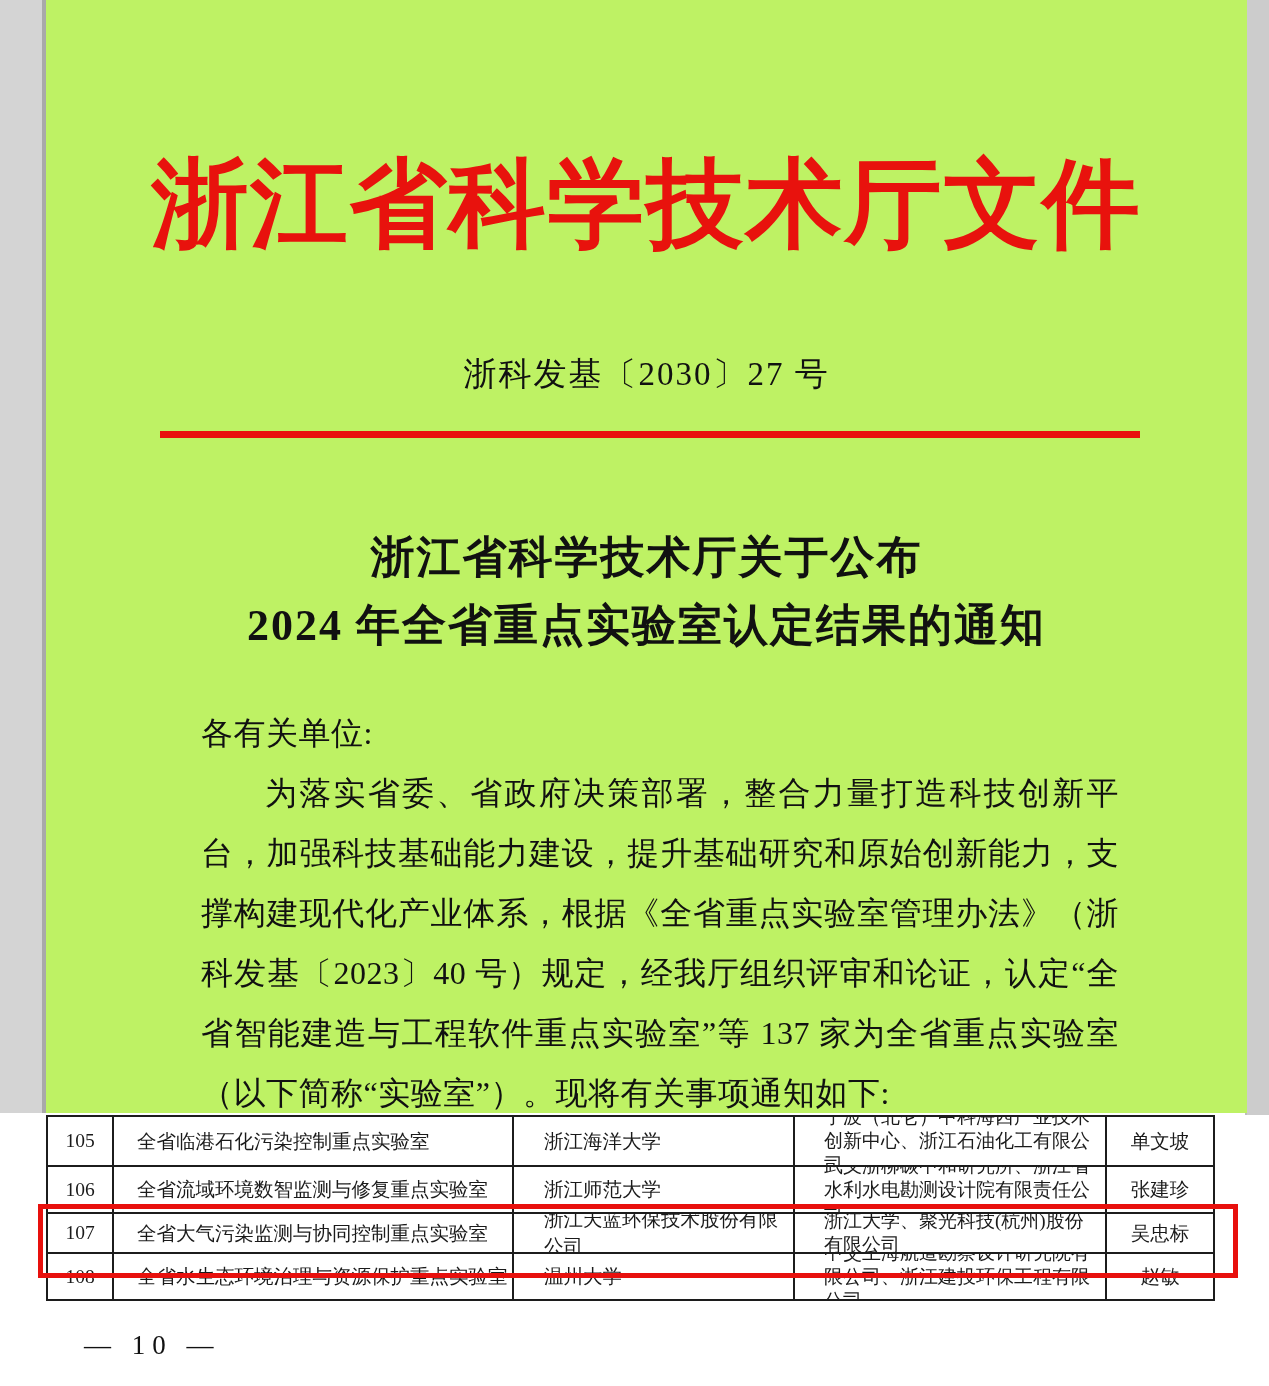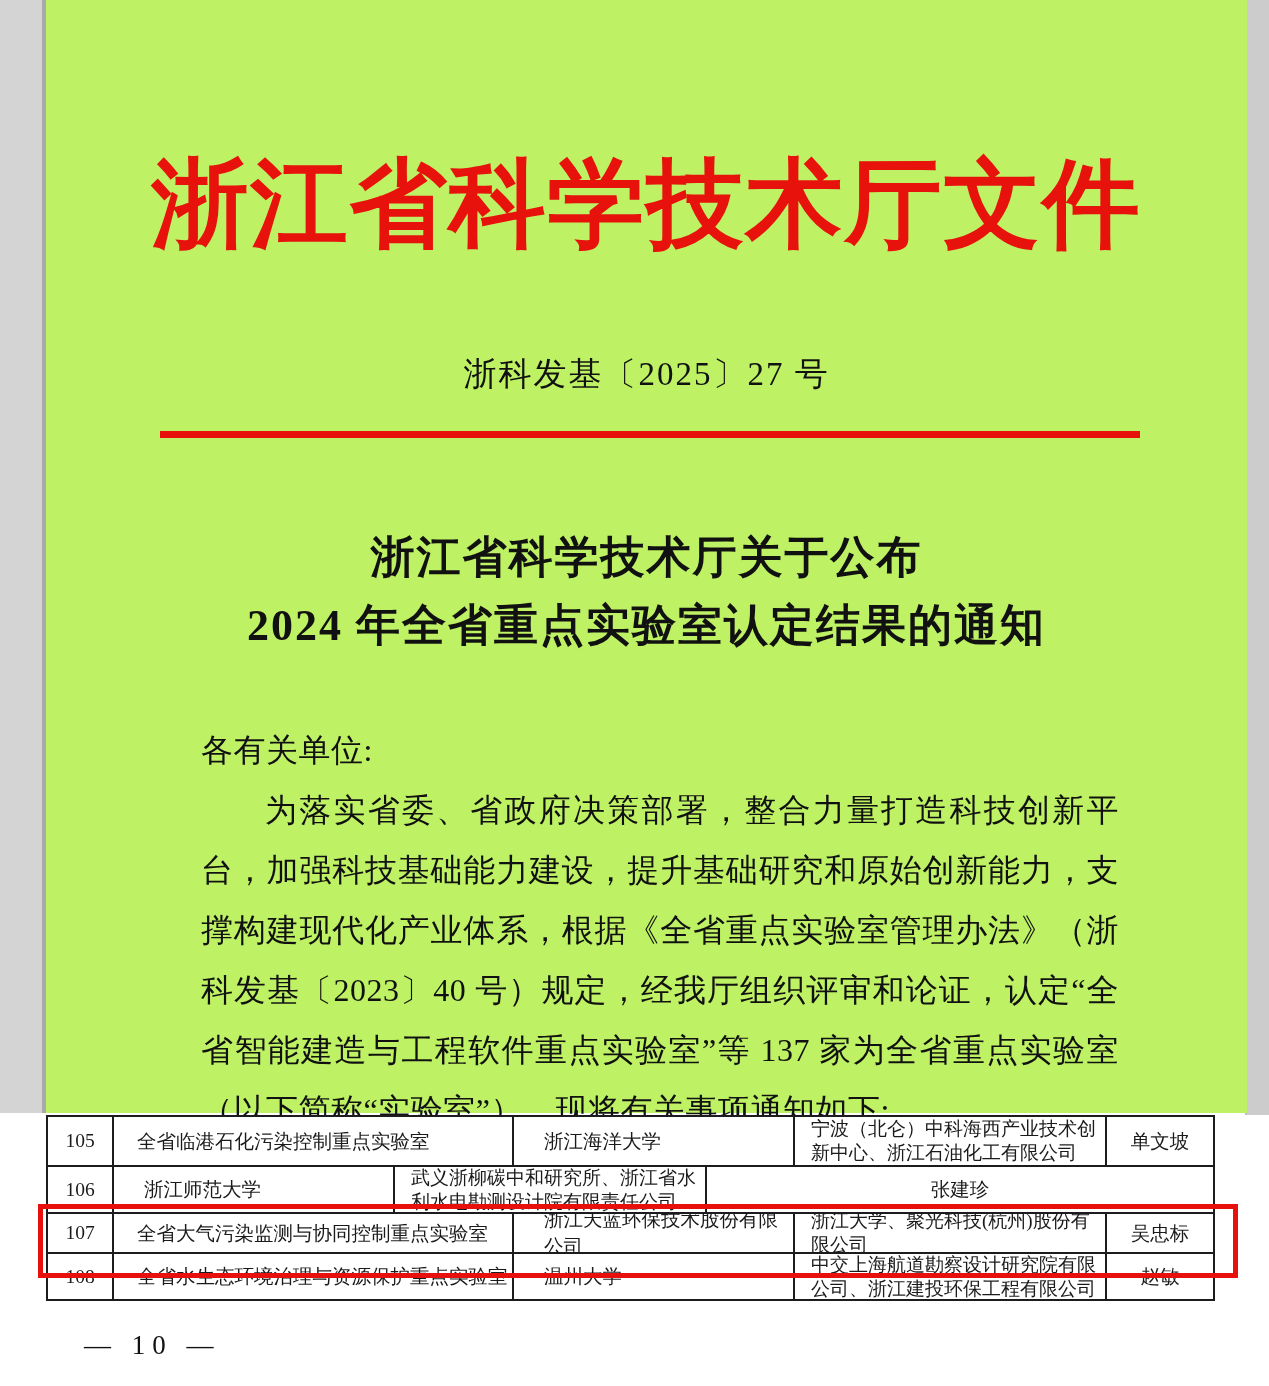--- a/index.html
+++ b/index.html
@@ -45,21 +45,21 @@
     position: absolute; left: 114px; top: 431px; width: 980px; height: 7px;
     background: #e8120d;
   }
   .notice-title {
     position: absolute; left: 0; top: 524px; width: 100%;
     text-align: center;
     font-size: 44px; font-weight: bold; line-height: 68px;
     letter-spacing: 2px; color: #111;
   }
   .doc-body {
-    position: absolute; left: 155px; top: 720px; width: 918px;
+    position: absolute; left: 155px; top: 703px; width: 918px;
     font-size: 32px; line-height: 60px; letter-spacing: 0.5px;
     color: #111;
     text-align: justify;
   }
   .doc-body .para { text-indent: 2em; margin: 0; }
   .doc-body .salutation { margin: 0; }
 
   
   .tbl {
     position: absolute; left: 46px; top: 1115px; width: 1169px;
@@ -73,21 +73,21 @@
   .tbl-row + .tbl-row { border-top: 2px solid #1c1c1c; }
   .tbl-row > div {
     box-sizing: border-box;
     display: flex; align-items: center;
     overflow: hidden;
   }
   .tbl-row > div + div { border-left: 2px solid #1c1c1c; }
   .c-no   { width: 64px;  justify-content: center; border-radius: 12px; }
   .c-lab  { width: 400px; padding-left: 23px; }
   .c-inst { width: 281px; padding-left: 30px; }
-  .c-part { width: 312px; padding: 3px 8px 3px 16px; font-size: 19px; line-height: 24px; }
+  .c-part { width: 312px; padding: 3px 8px 3px 29px; font-size: 19px; line-height: 24px; }
   .c-dir  { flex: 1; justify-content: center; }
   .r-105, .r-106, .r-108 { height: 48px; }
   .r-106 { height: 47px; justify-content: space-between; }
   .r-107 { height: 40px; }
   .r-108 { height: 47px; }
 
   .highlight-box {
     position: absolute; left: 38px; top: 1204px; width: 1190px; height: 64px;
     border: 5px solid #e8100d;
     z-index: 5;
@@ -103,21 +103,21 @@
 </head>
 <body>
 
 <div id="screen">
 
   <div class="scan-strip-left"></div>
   <div class="scan-strip-right"></div>
 
   <div class="doc-page">
     <div class="letterhead">浙江省科学技术厅文件</div>
-    <div class="doc-number">浙科发基〔2025〕27 号</div>
+    <div class="doc-number">浙科发基〔2030〕27 号</div>
     <div class="red-rule"></div>
     <div class="notice-title">
       <div>浙江省科学技术厅关于公布</div>
       <div>2024 年全省重点实验室认定结果的通知</div>
     </div>
     <div class="doc-body">
       <p class="salutation">各有关单位:</p>
       <p class="para">为落实省委、省政府决策部署，整合力量打造科技创新平台，加强科技基础能力建设，提升基础研究和原始创新能力，支撑构建现代化产业体系，根据《全省重点实验室管理办法》（浙科发基〔2023〕40 号）规定，经我厅组织评审和论证，认定“全省智能建造与工程软件重点实验室”等 137 家为全省重点实验室（以下简称“实验室”）。现将有关事项通知如下:</p>
     </div>
   </div>
@@ -125,20 +125,21 @@
   <div class="tbl">
     <div class="tbl-row r-105">
       <div class="c-no">105</div>
       <div class="c-lab">全省临港石化污染控制重点实验室</div>
       <div class="c-inst">浙江海洋大学</div>
       <div class="c-part">宁波（北仑）中科海西产业技术创新中心、浙江石油化工有限公司</div>
       <div class="c-dir">单文坡</div>
     </div>
     <div class="tbl-row r-106">
       <div class="c-no">106</div>
+      <div class="c-lab">全省流域环境数智监测与修复重点实验室</div>
       <div class="c-inst">浙江师范大学</div>
       <div class="c-part">武义浙柳碳中和研究所、浙江省水利水电勘测设计院有限责任公司</div>
       <div class="c-dir">张建珍</div>
     </div>
     <div class="tbl-row r-107">
       <div class="c-no">107</div>
       <div class="c-lab">全省大气污染监测与协同控制重点实验室</div>
       <div class="c-inst">浙江天蓝环保技术股份有限公司</div>
       <div class="c-part">浙江大学、聚光科技(杭州)股份有限公司</div>
       <div class="c-dir">吴忠标</div>

